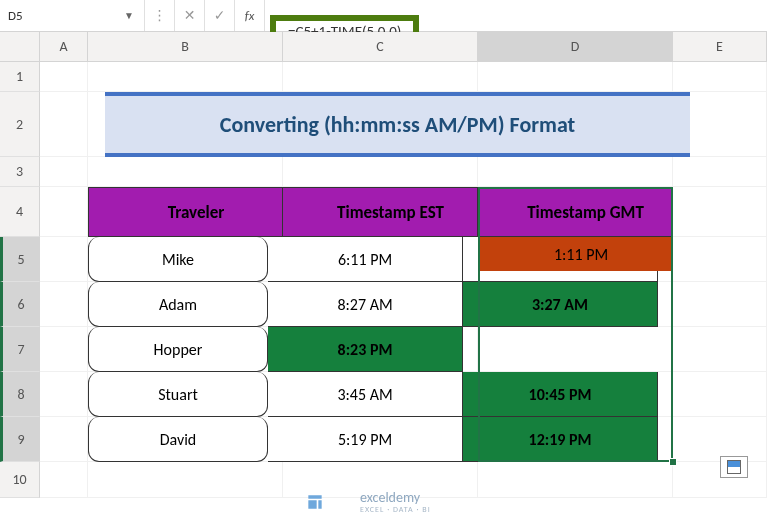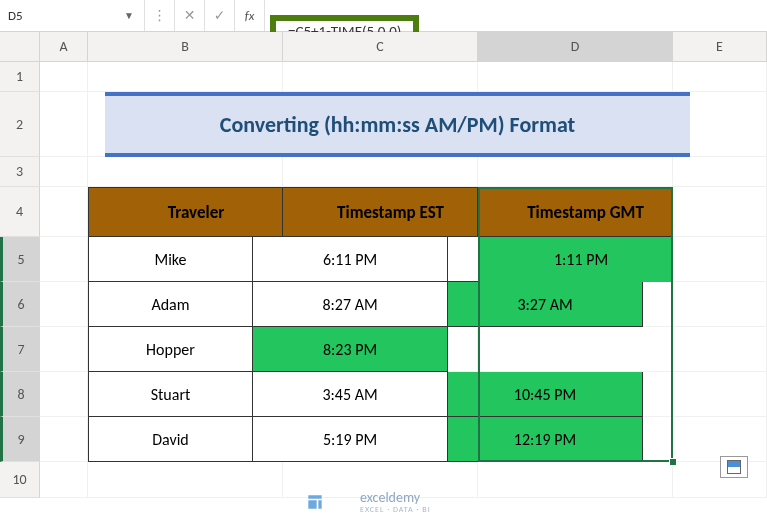--- a/index.html
+++ b/index.html
@@ -47,33 +47,33 @@
     .row.r2 .cell { height: 65px; }
     .row.r3 .cell { height: 30px; }
     .row.r4 .cell { height: 50px; }
     .row.data .cell { height: 45px; }
     .row.r10 .cell { height: 36px; }
     
     .title-banner { position: absolute; left: 48px; top: 30px; width: 585px; height: 65px; background: #d9e1f2; border-top: 4px solid #4472c4; border-bottom: 4px solid #4472c4; display: flex; align-items: center; justify-content: center; font-size: 22px; font-weight: bold; color: #1f4e79; margin-left: 17px; }
     
     .data-table { position: absolute; left: 48px; top: 125px; width: 585px; }
     .dt-header { display: flex; height: 50px; }
-    .dt-h { display: flex; align-items: center; justify-content: center; font-weight: bold; font-size: 17px; background: #a16207; border: 1px solid #333; padding-left: 21px; }
+    .dt-h { display: flex; align-items: center; justify-content: center; font-weight: bold; font-size: 17px; background: #a21caf; border: 1px solid #333; padding-left: 21px; }
     .dt-h.c1 { width: 195px; }
     .dt-h.c2 { width: 195px; border-left: none; }
     .dt-h.c3 { width: 195px; border-left: none; }
     .dt-row { display: flex; height: 45px; }
     .dt-c { display: flex; align-items: center; justify-content: center; font-size: 16px; border: 1px solid #333; border-top: none; background: #fff; }
-    .dt-c.c1 { width: 165px; }
+    .dt-c.c1 { width: 180px; border-radius: 11px; }
     .dt-c.c2 { width: 195px; border-left: none; }
     .dt-c.c3 { width: 195px; border-left: none; }
-    .dt-c.shaded { background: #22c55e; }
+    .dt-c.shaded { background: #15803d; font-weight: bold; }
     
     .selection-box { position: absolute; left: 438px; top: 125px; width: 195px; height: 275px; border: 2px solid #217346; pointer-events: none; }
-    .active-cell-overlay { position: absolute; left: 438px; top: 175px; width: 195px; height: 45px; background: #22c55e; border-left: 2px solid #217346; border-right: 2px solid #217346; pointer-events: none; padding-left: 11px; }
+    .active-cell-overlay { position: absolute; left: 438px; top: 175px; width: 195px; height: 34px; background: #c2410c; border-left: 2px solid #217346; border-right: 2px solid #217346; pointer-events: none; padding-left: 11px; }
     .fill-handle { position: absolute; left: 629px; top: 396px; width: 8px; height: 8px; background: #217346; border: 1px solid #fff; }
     
     .autofill-options { position: absolute; left: 720px; top: 456px; width: 28px; height: 22px; border: 1px solid #999; background: #fff; display: flex; align-items: center; justify-content: center; font-size: 11px; }
     .autofill-icon { width: 14px; height: 14px; background: linear-gradient(to bottom, #4a90d9 50%, #fff 50%); border: 1px solid #666; }
     
     .watermark { position: absolute; left: 305px; top: 490px; display: flex; align-items: center; color: #a8b8c8; font-size: 12px; gap: 29px; }
     .watermark-icon { width: 20px; height: 20px; margin-right: 6px; color: #6fa8dc; }
     .watermark-text { display: flex; flex-direction: column; line-height: 1.1; }
     .watermark-main { font-size: 14px; font-weight: 500; color: #8fa8c0; }
     .watermark-sub { font-size: 8px; letter-spacing: 1px; color: #a8b8c8; }

